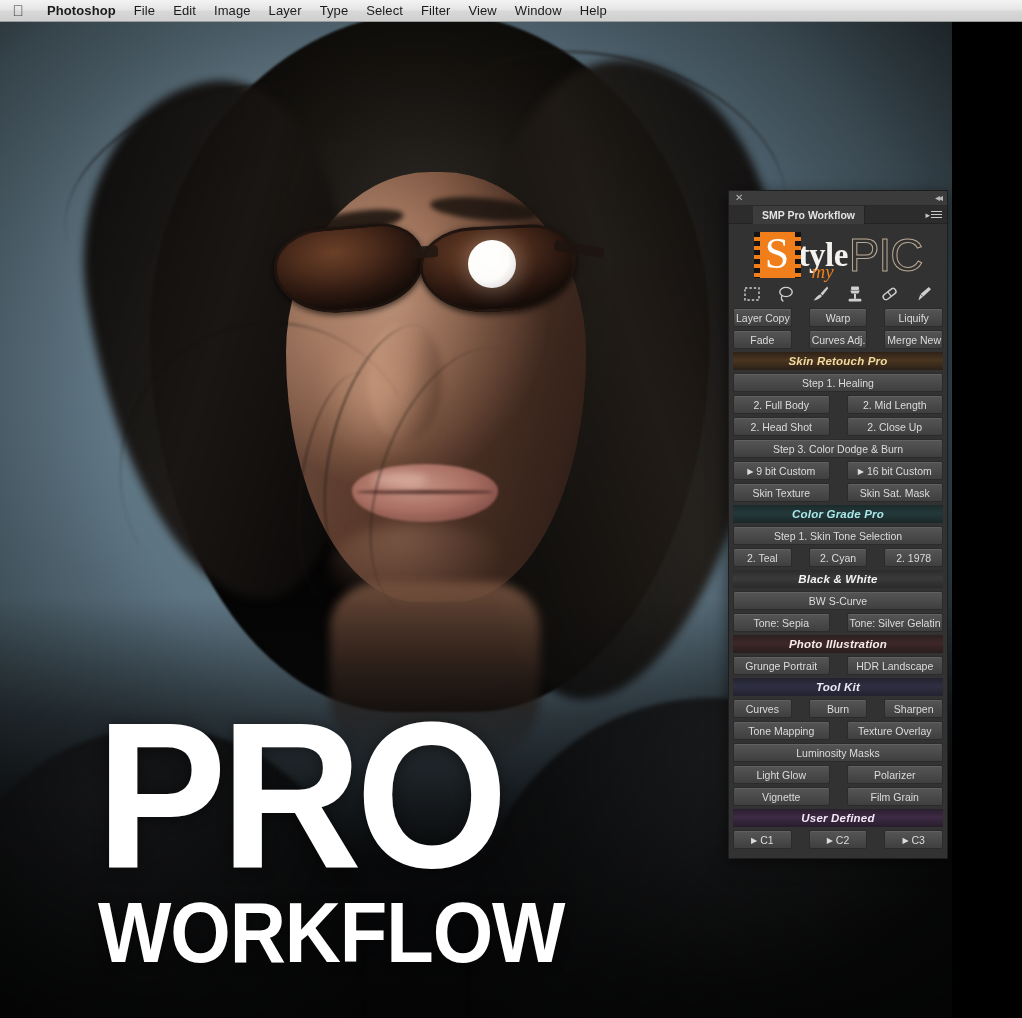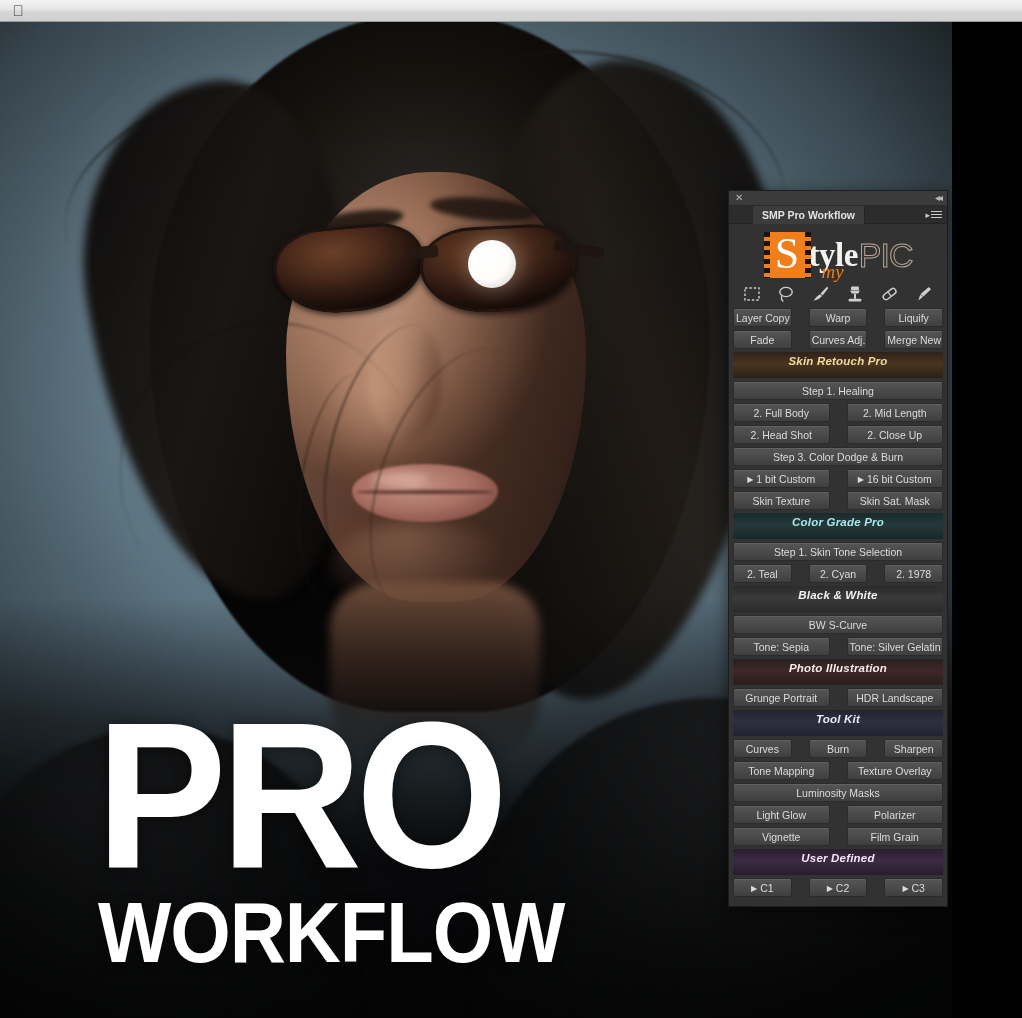--- a/index.html
+++ b/index.html
@@ -278,21 +278,21 @@
   }
   .logo-my{
     position:absolute; left:58px; bottom:-3px;
     color:#f07e1a; font-family:"Liberation Serif", serif;
     font-style:italic; font-size:19px; line-height:1;
   }
   .logo-pic{
     color:transparent;
     -webkit-text-stroke:1px #b9a894;
     font-family:"Liberation Sans", sans-serif;
-    font-size:34px; line-height:1; font-weight:normal;
+    font-size:46px; line-height:1; font-weight:normal;
     margin-left:1px; letter-spacing:-1px;
   }
 
   
   .tools-row{
     display:flex; align-items:center; justify-content:space-between;
     padding:4px 8px 6px 8px; height:26px;
   }
   .tool-ico{ width:22px; height:20px; display:flex; align-items:center; justify-content:center; cursor:pointer; }
   .tool-ico svg{ display:block; }
@@ -306,39 +306,52 @@
     border-radius:2px;
     color:#dcdcdc; font-size:10.5px;
     cursor:pointer; white-space:nowrap; overflow:hidden;
     box-shadow:inset 0 1px 0 rgba(255,255,255,.07);
     padding:0 2px;
   }
   .btn .tri{ font-size:8px; margin-right:3px; position:relative; top:-1px; }
 
   
   .sec{
-    height:26px; line-height:18px; text-align:center;
+    height:18px; line-height:18px; text-align:center;
     font-style:italic; font-weight:bold; font-size:11.5px;
     margin:2px 0 3px 0;
     letter-spacing:.2px;
   }
   .sec-amber{ background:linear-gradient(to bottom,#2e2219 0%,#4a3520 45%,#2a2017 100%); color:#f2d9a0; }
   .sec-teal { background:linear-gradient(to bottom,#1b2a2b 0%,#24393b 45%,#1a2728 100%); color:#a9e7e8; }
   .sec-gray { background:linear-gradient(to bottom,#2b2b2b 0%,#3a3a3a 45%,#2a2a2a 100%); color:#f2f2f2; }
   .sec-red  { background:linear-gradient(to bottom,#2b2020 0%,#3e2727 45%,#291e1e 100%); color:#f6eceb; }
   .sec-blue { background:linear-gradient(to bottom,#232330 0%,#2f2f42 45%,#222230 100%); color:#e9eaf6; }
   .sec-purple{background:linear-gradient(to bottom,#2a1f2e 0%,#3e2a45 45%,#271d2b 100%); color:#f5e8f8; }
 </style>
 </head>
 <body>
 
 <div id="root">
 
   <div class="menubar">
     <div class="apple-logo"></div>
+    <div id="menu-items" style="display:flex;align-items:center;">
+        <div class="menu-item bold">Photoshop</div>
+        <div class="menu-item">File</div>
+        <div class="menu-item">Edit</div>
+        <div class="menu-item">Image</div>
+        <div class="menu-item">Layer</div>
+        <div class="menu-item">Type</div>
+        <div class="menu-item">Select</div>
+        <div class="menu-item">Filter</div>
+        <div class="menu-item">View</div>
+        <div class="menu-item">Window</div>
+        <div class="menu-item">Help</div>
+      </div>
   </div>
 
   <div class="canvas">
     <div class="backdrop"></div>
 
     <div class="hair"></div>
     <div class="hair-sweep-l"></div>
     <div class="hair-sweep-r"></div>
 
     <div class="face"></div>
@@ -475,21 +488,21 @@
             <div class="btn"><span>2. Mid Length</span></div>
           </div>
           <div class="btn-row">
             <div class="btn"><span>2. Head Shot</span></div>
             <div class="btn"><span>2. Close Up</span></div>
           </div>
           <div class="btn-row">
             <div class="btn"><span>Step 3. Color Dodge &amp; Burn</span></div>
           </div>
           <div class="btn-row">
-            <div class="btn"><span class="tri">▶</span><span>1 bit Custom</span></div>
+            <div class="btn"><span class="tri">▶</span><span>9 bit Custom</span></div>
             <div class="btn"><span class="tri">▶</span><span>16 bit Custom</span></div>
           </div>
           <div class="btn-row">
             <div class="btn"><span>Skin Texture</span></div>
             <div class="btn"><span>Skin Sat. Mask</span></div>
           </div>
           <div class="sec sec-teal">Color Grade Pro</div>
           <div class="btn-row">
             <div class="btn"><span>Step 1. Skin Tone Selection</span></div>
           </div>

